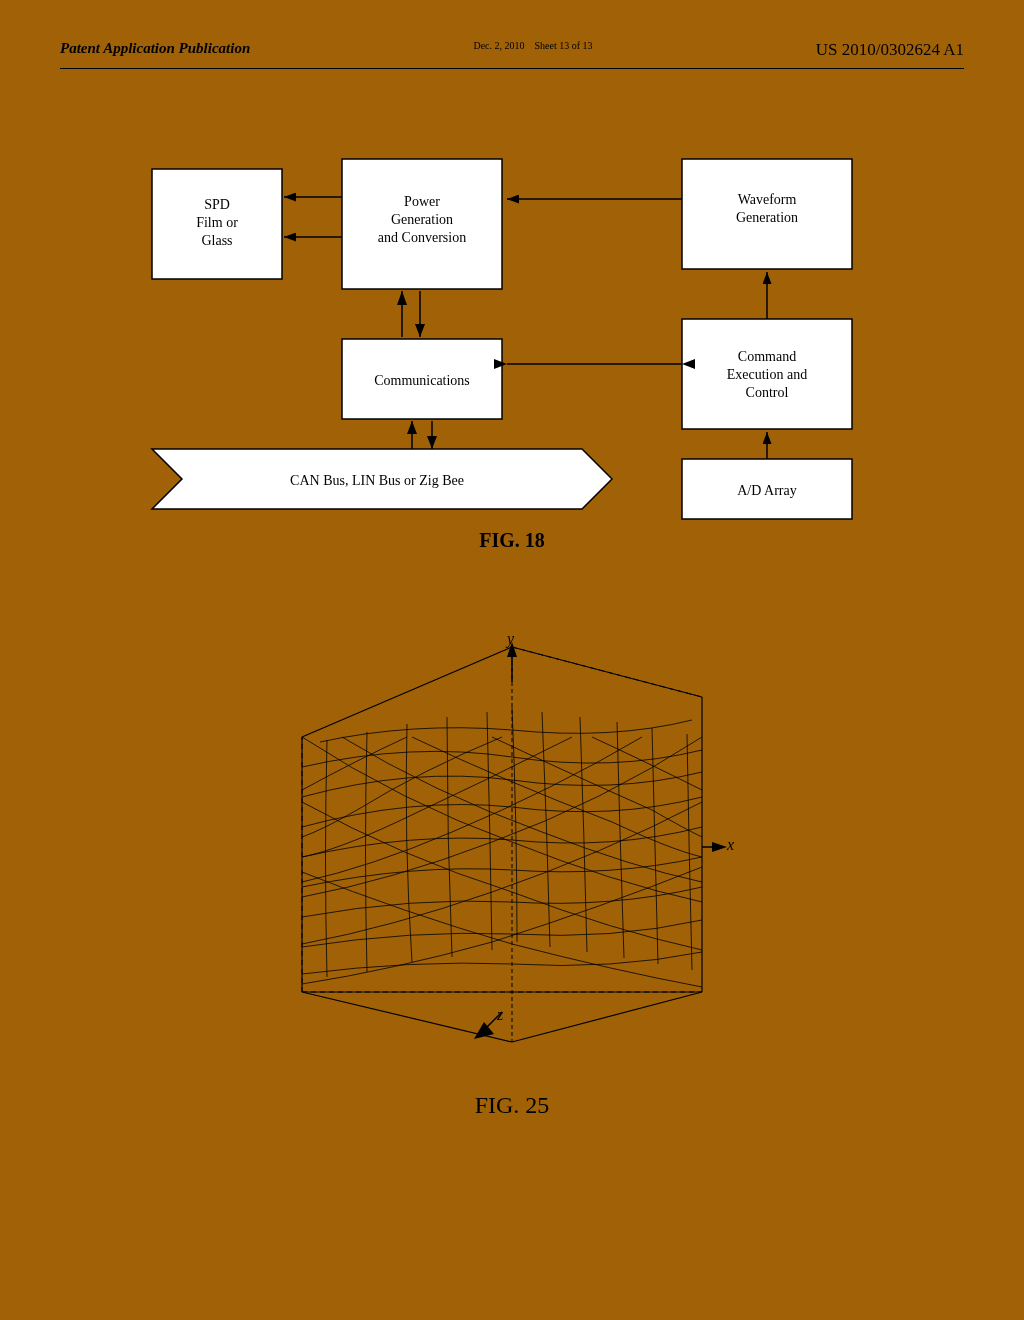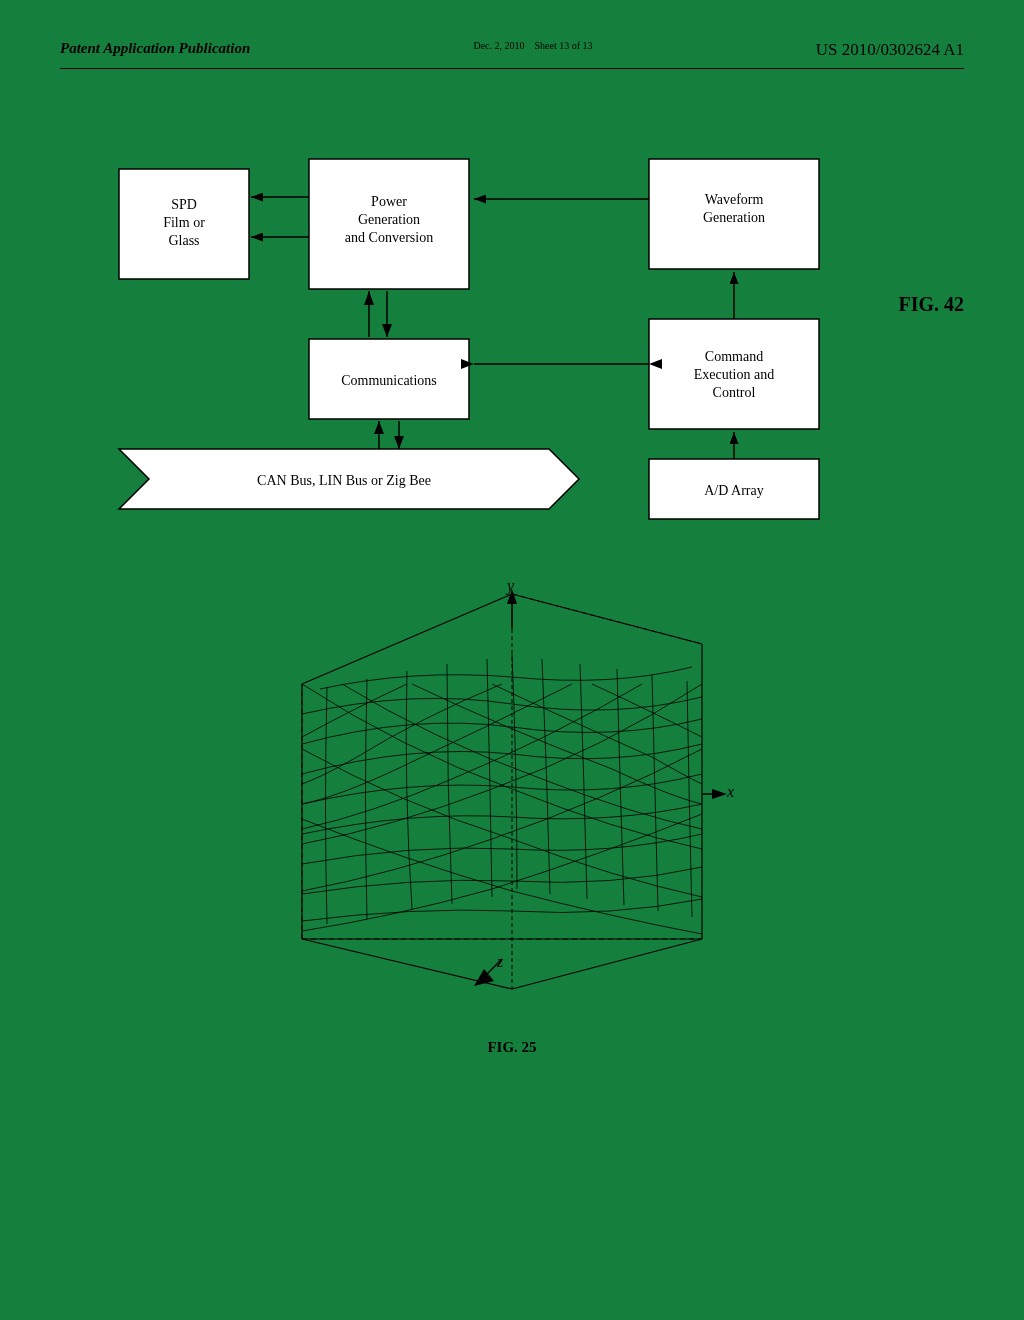--- a/index.html
+++ b/index.html
@@ -7,39 +7,39 @@
       background: #fff;
       font-family: 'Times New Roman', Times, serif;
       width: 1024px;
       min-height: 1320px;
       position: relative;
     }
 
     .page {
       width: 1024px;
       min-height: 1320px;
-      background: #15803d;
+      background: #a16207;
       padding: 40px 60px;
       position: relative;
     }
 
     
     .header {
       display: flex;
       justify-content: space-between;
       align-items: flex-start;
       border-bottom: 1px solid #000;
       padding-bottom: 8px;
       margin-bottom: 40px;
     }
 
     
     .fig24-container {
       display: flex;
-      flex-direction: row;
+      flex-direction: column;
       align-items: center;
       margin-bottom: 20px;
     }
 
     .fig-label {
       text-align: center;
       font-size: 20px;
       font-weight: bold;
       margin-bottom: 30px;
     }
@@ -53,22 +53,22 @@
     
     .fig25-container {
       display: flex;
       flex-direction: column;
       align-items: center;
       margin-top: 10px;
     }
 
     .fig25-label {
       text-align: center;
-      font-size: 15px;
-      font-weight: bold;
+      font-size: 24px;
+      font-weight: normal;
       margin-top: 10px;
     }
   </style>
 </head>
 <body>
 
 <div class="page">
 
   <div class="header">
     <span style="font-style:italic; font-weight:bold; font-size:15px;">Patent Application Publication</span>
@@ -135,21 +135,21 @@
       <polygon points="298,228 293,215 303,215" fill="black"></polygon>
 
       <defs>
         <marker id="arrowhead" markerWidth="8" markerHeight="6" refX="8" refY="3" orient="auto">
           <polygon points="0 0, 8 3, 0 6" fill="black"></polygon>
         </marker>
       </defs>
 
     </svg>
 
-    <div class="fig-label">FIG.  42</div>
+    <div class="fig-label">FIG.  18</div>
   </div>
 
   <div class="fig25-container">
     <svg width="600" height="480" viewBox="0 0 600 480">
 
       <text x="295" y="42" font-family="Times New Roman" font-size="16" font-style="italic">y</text>
       <text x="515" y="248" font-family="Times New Roman" font-size="16" font-style="italic">x</text>
       <text x="285" y="418" font-family="Times New Roman" font-size="16" font-style="italic">z</text>
 
       <line x1="300" y1="45" x2="490" y2="95" stroke="black" stroke-width="1" stroke-dasharray="5,4"></line>

